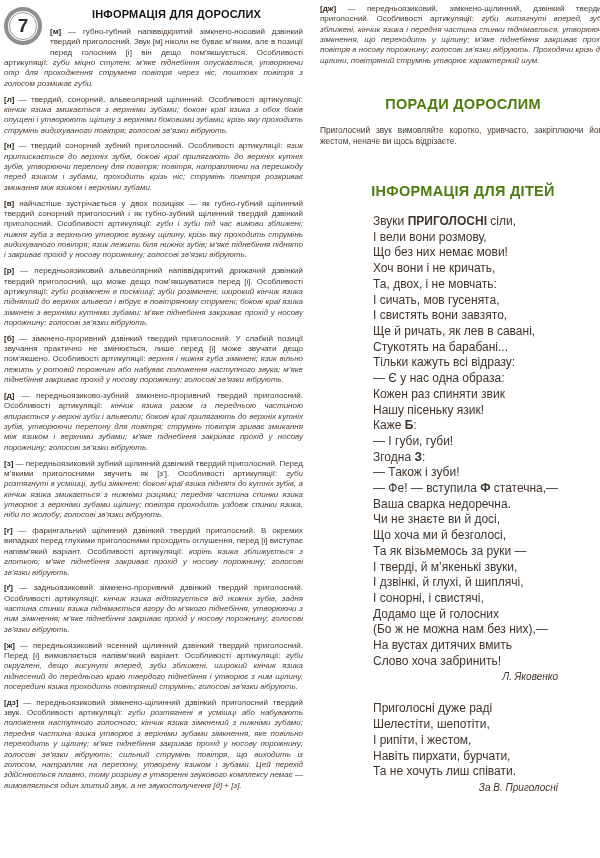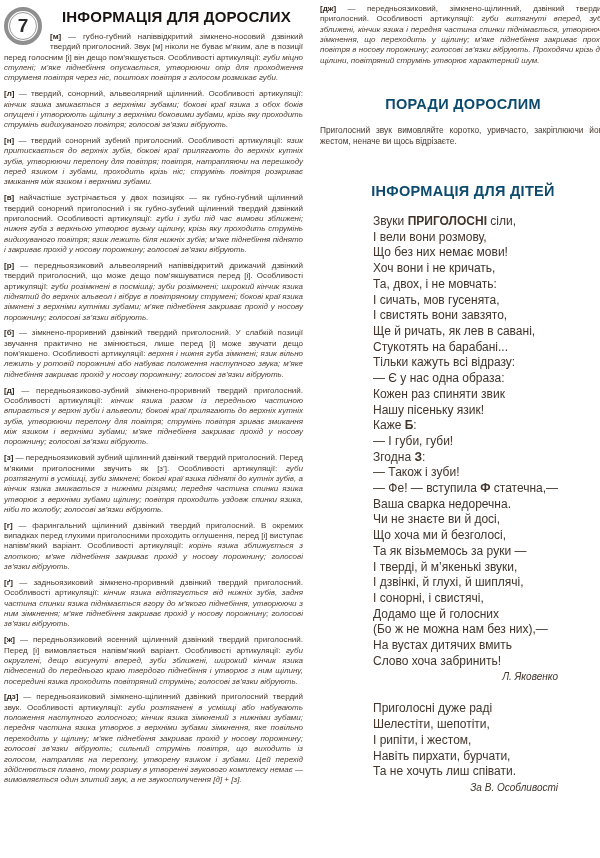--- a/index.html
+++ b/index.html
@@ -17,32 +17,32 @@
     border:4px solid #8f8f8f;border-radius:50%;
     display:flex;align-items:center;justify-content:center;box-sizing:border-box;
   }
   .badge-inner{
     width:26px;height:26px;border:1px solid #9a9a9a;border-radius:50%;
     display:flex;align-items:center;justify-content:center;
     font-weight:bold;font-size:19px;color:#2b2促b2b;color:#2b2b2b;
   }
 
   .h-adults{
-    font-size:15px;font-weight:bold;color:#181310;
+    font-size:11px;font-weight:bold;color:#181310;
     text-align:center;margin:3px 0 7px 46px;letter-spacing:.2px;
   }
   .para{
     font-size:8px;line-height:10.35px;text-align:justify;
     margin:0 0 5.5px 0;color:#46392f;
   }
   .para b{color:#33281f;}
   .para i{color:#4a3c31;}
 
   .h-center{
-    font-size:14.5px;font-weight:bold;color:#0c4a6e;text-align:center;
+    font-size:14.5px;font-weight:bold;color:#4d7c0f;text-align:center;
     letter-spacing:.3px;margin:9px;
   }
   .h-advice{margin-top:30px;}
   .h-children{margin-top:36px;}
   .advice-text{
     font-size:8.3px;line-height:11px;text-align:justify;color:#46392f;margin-top:13px;
   }
   .poem{
     margin:15px 0 0 53px;font-size:12px;line-height:15.7px;color:#41352c;
   }
@@ -121,16 +121,16 @@
       </div>
     <div class="poem-author">Л. Яковенко</div>
 
     <div class="poem poem2">
         <div class="poem-line">Приголосні дуже раді</div>
         <div class="poem-line">Шелестіти, шепотіти,</div>
         <div class="poem-line">І рипіти, і жестом,</div>
         <div class="poem-line">Навіть пирхати, бурчати,</div>
         <div class="poem-line">Та не хочуть лиш співати.</div>
       </div>
-    <div class="poem-author">За В. Особливості</div>
+    <div class="poem-author">За В. Приголосні</div>
   </div>
 
 </div>
 
 </body></html>

